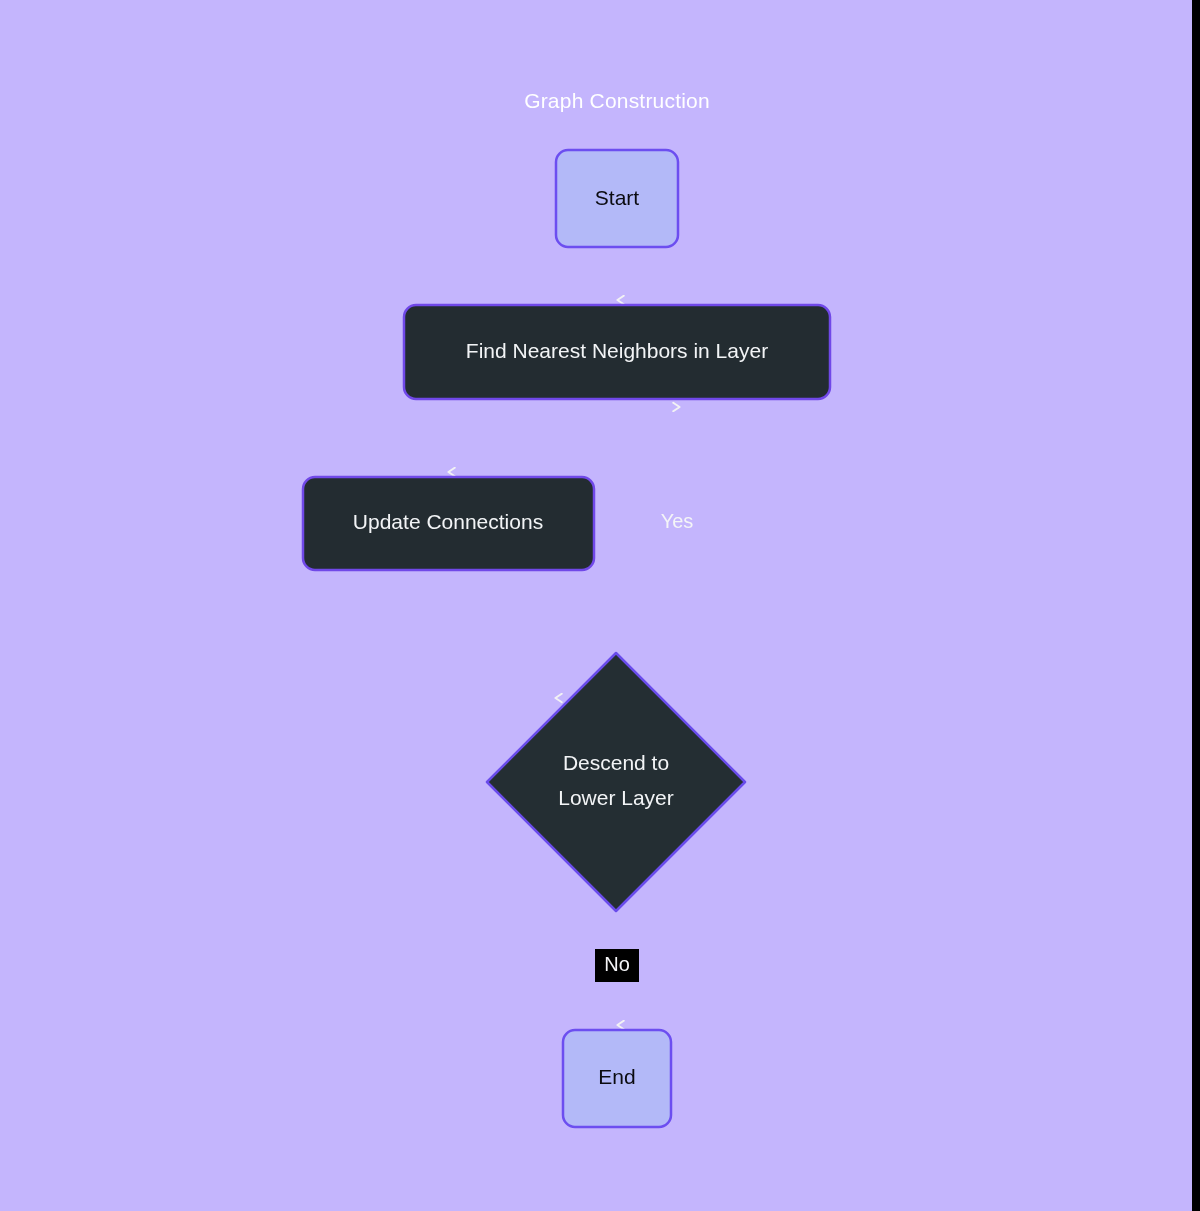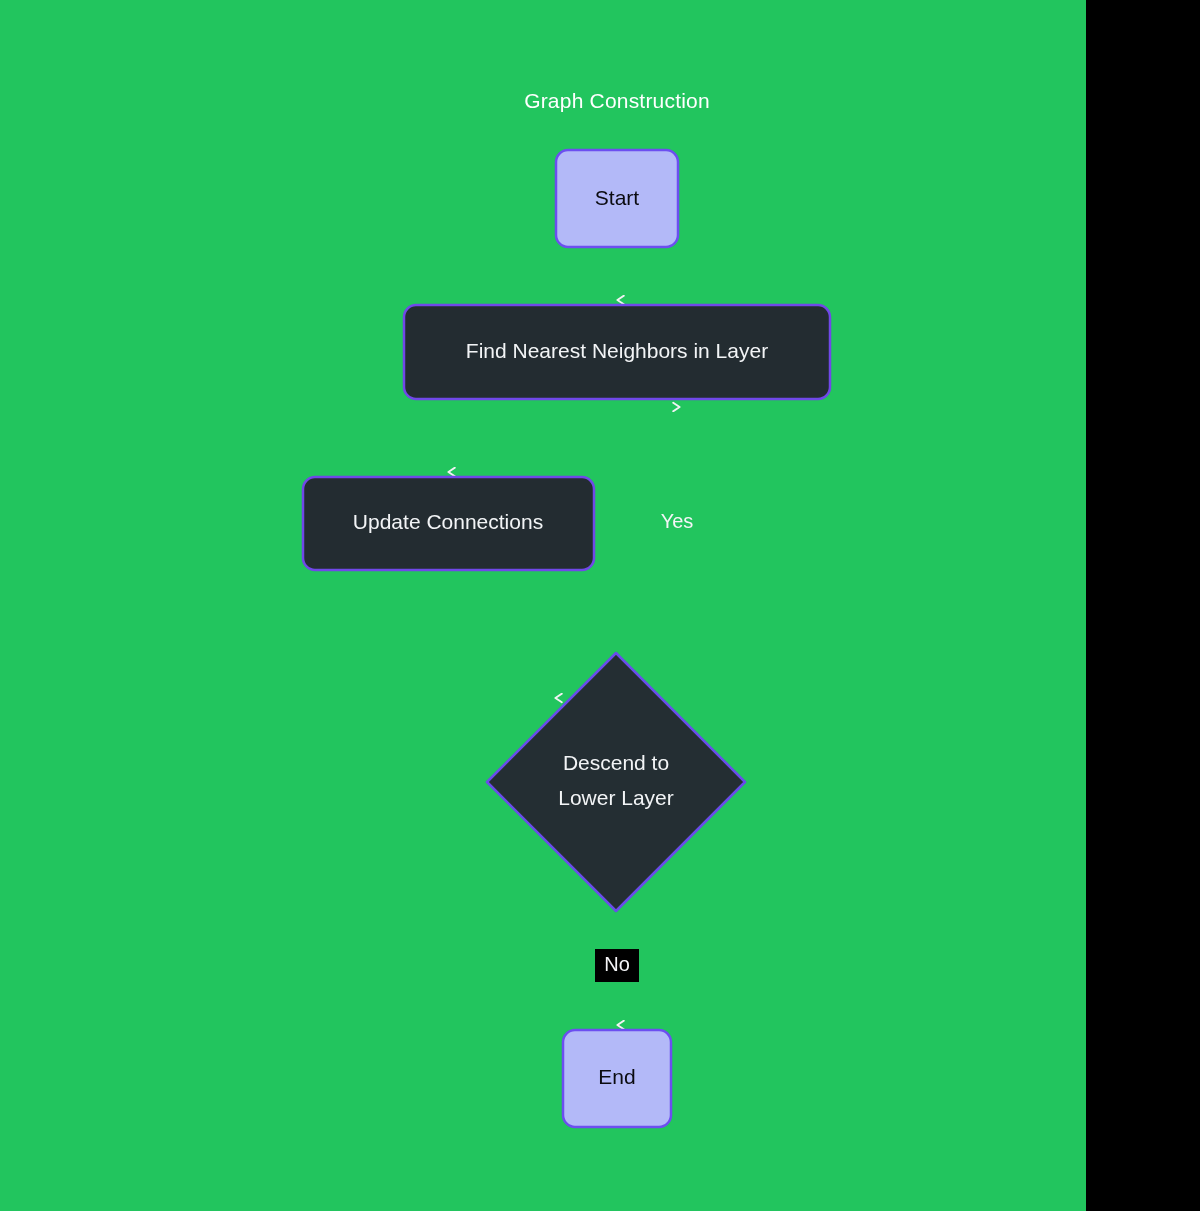--- a/index.html
+++ b/index.html
@@ -8,23 +8,23 @@
     background: #000000;
   }
   body {
     width: 1200px;
     height: 1211px;
     overflow: hidden;
     font-family: "Liberation Sans", sans-serif;
   }
   #canvas {
     position: relative;
-    width: 1086px;
+    width: 1192px;
     height: 1211px;
-    background: #22c55e;
+    background: #c4b5fd;
   }
   svg.flow {
     position: absolute;
     top: 0;
     left: 0;
     width: 1200px;
     height: 1211px;
     display: block;
   }
   .diagram-title {

